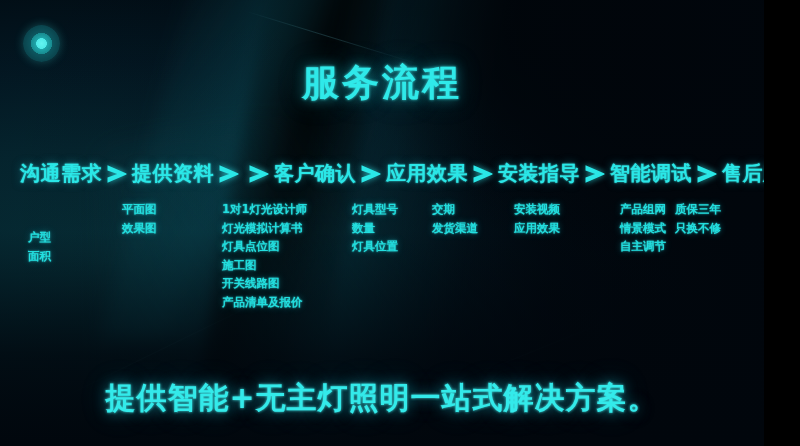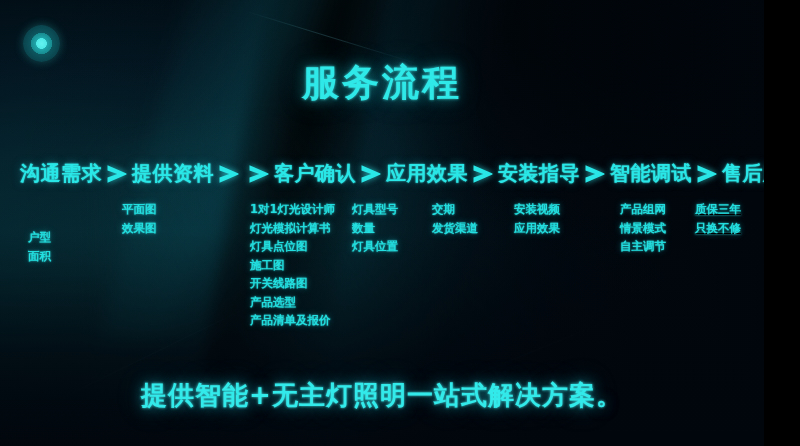--- a/index.html
+++ b/index.html
@@ -122,21 +122,21 @@
     line-height:18.5px;
     color:#22dede;
     white-space:nowrap;
     text-shadow:0 0 2px rgba(50,230,235,.8),0 0 7px rgba(30,190,205,.45);
   }
 
   
   #tagline{
     position:absolute;left:0;right:0;top:378px;
     text-align:center;
-    font-size:26px;font-weight:bold;letter-spacing:1px;
+    font-size:30px;font-weight:bold;letter-spacing:1px;
     color:#33eaea;
     text-shadow:0 0 3px rgba(70,245,245,.9),0 0 13px rgba(40,210,225,.55),0 0 28px rgba(20,160,185,.3);
   }
 </style>
 </head>
 <body>
 
 <div id="stage">
 
   <div class="bg bg-base"></div>
@@ -202,48 +202,47 @@
 
   <div id="details">
       <div class="col" style="left: 28px; margin-top: 28px;">
         <div class="detail-item">户型</div>
         <div class="detail-item">面积</div>
       </div>
       <div class="col" style="left: 122px;">
         <div class="detail-item">平面图</div>
         <div class="detail-item">效果图</div>
       </div>
-      <div class="col" style="left: 222px; margin-left: 28px;">
+      <div class="col" style="left: 222px;">
         <div class="detail-item">1对1灯光设计师</div>
         <div class="detail-item">灯光模拟计算书</div>
         <div class="detail-item">灯具点位图</div>
         <div class="detail-item">施工图</div>
         <div class="detail-item">开关线路图</div>
-        <div class="detail-item">产品选型</div>
         <div class="detail-item">产品清单及报价</div>
       </div>
       <div class="col" style="left: 432px;">
         <div class="detail-item">交期</div>
         <div class="detail-item">发货渠道</div>
       </div>
       <div class="col" style="left: 352px;">
         <div class="detail-item">灯具型号</div>
         <div class="detail-item">数量</div>
         <div class="detail-item">灯具位置</div>
       </div>
       <div class="col" style="left: 514px;">
         <div class="detail-item">安装视频</div>
         <div class="detail-item">应用效果</div>
       </div>
       <div class="col" style="left: 600px; margin-left: 20px;">
         <div class="detail-item">产品组网</div>
         <div class="detail-item">情景模式</div>
         <div class="detail-item">自主调节</div>
       </div>
-      <div class="col" style="left: 695px; text-decoration: underline;">
+      <div class="col" style="left: 675px;">
         <div class="detail-item">质保三年</div>
         <div class="detail-item">只换不修</div>
       </div>
     </div>
 
   <div id="tagline">提供智能+无主灯照明一站式解决方案。</div>
 
 </div>
 
 </body></html>

